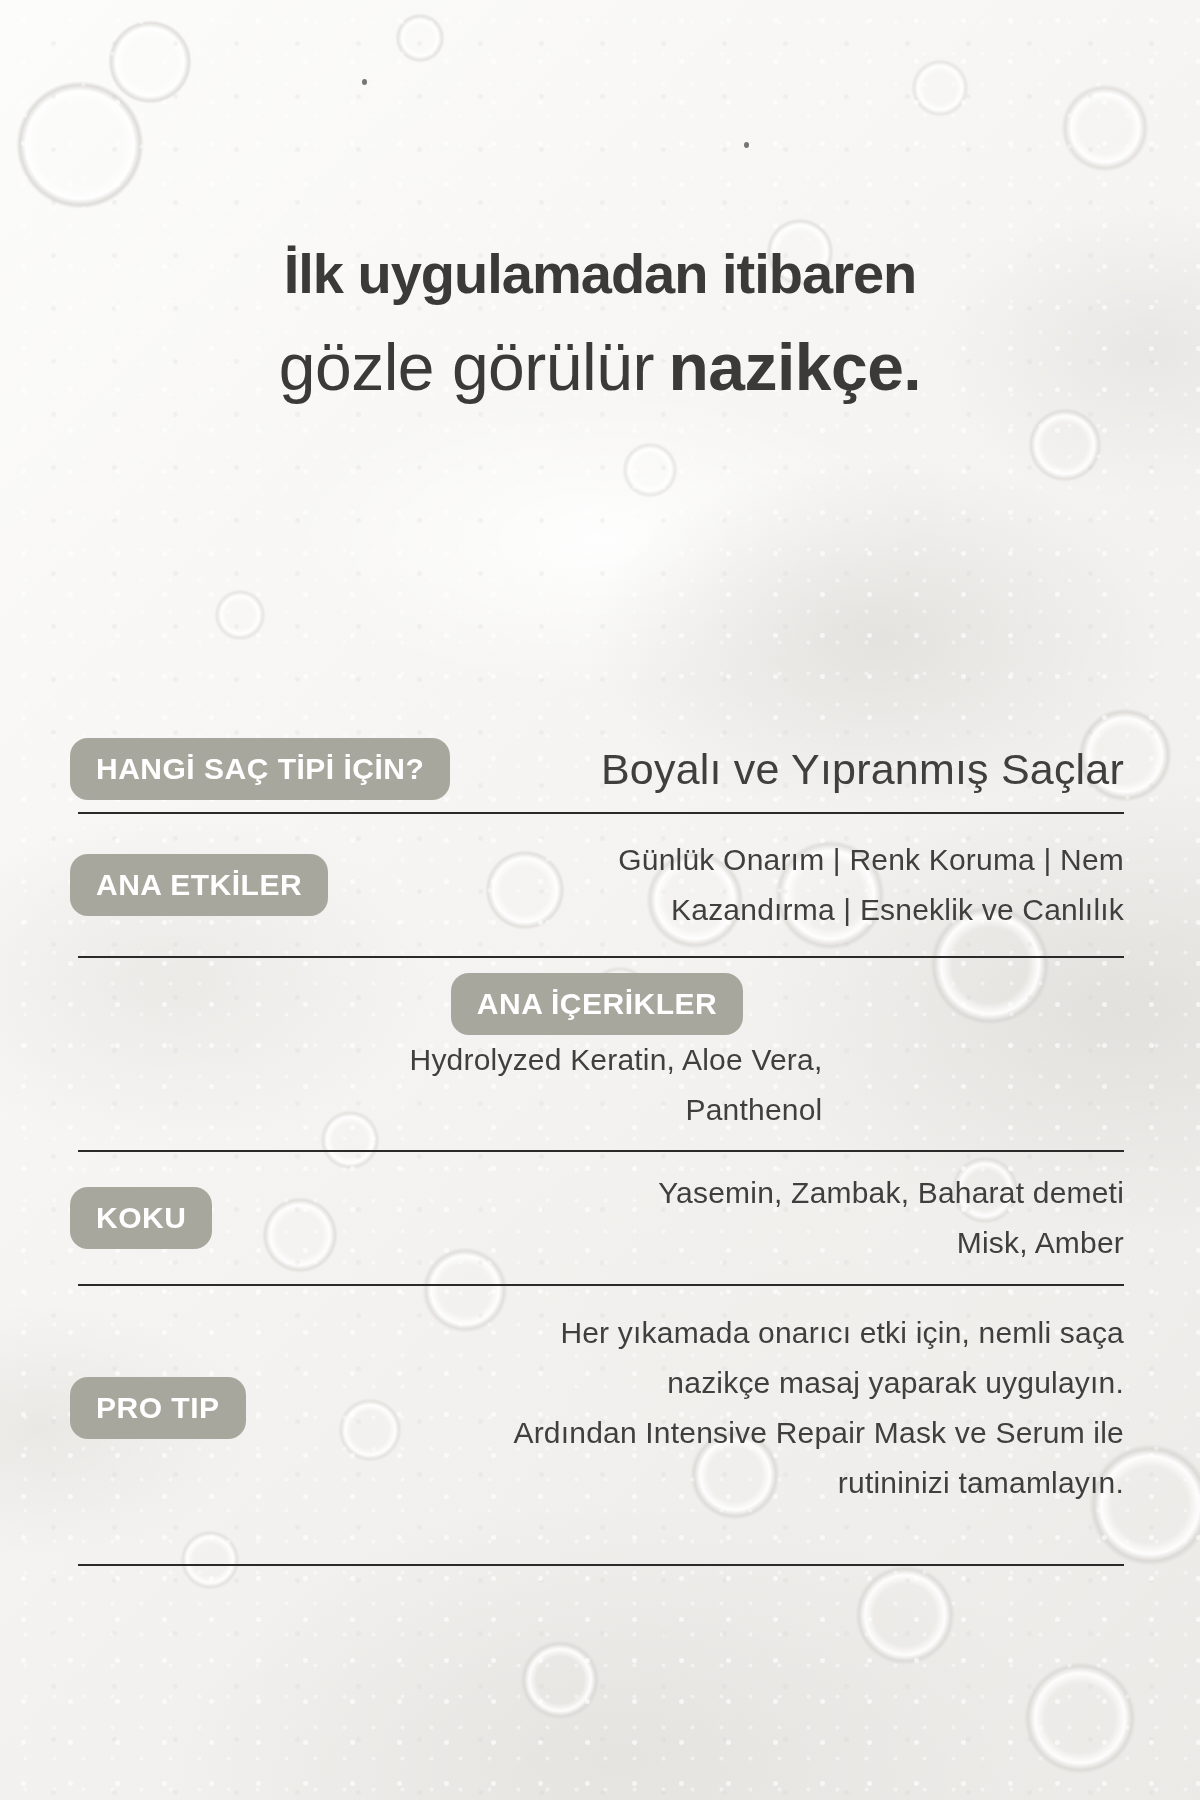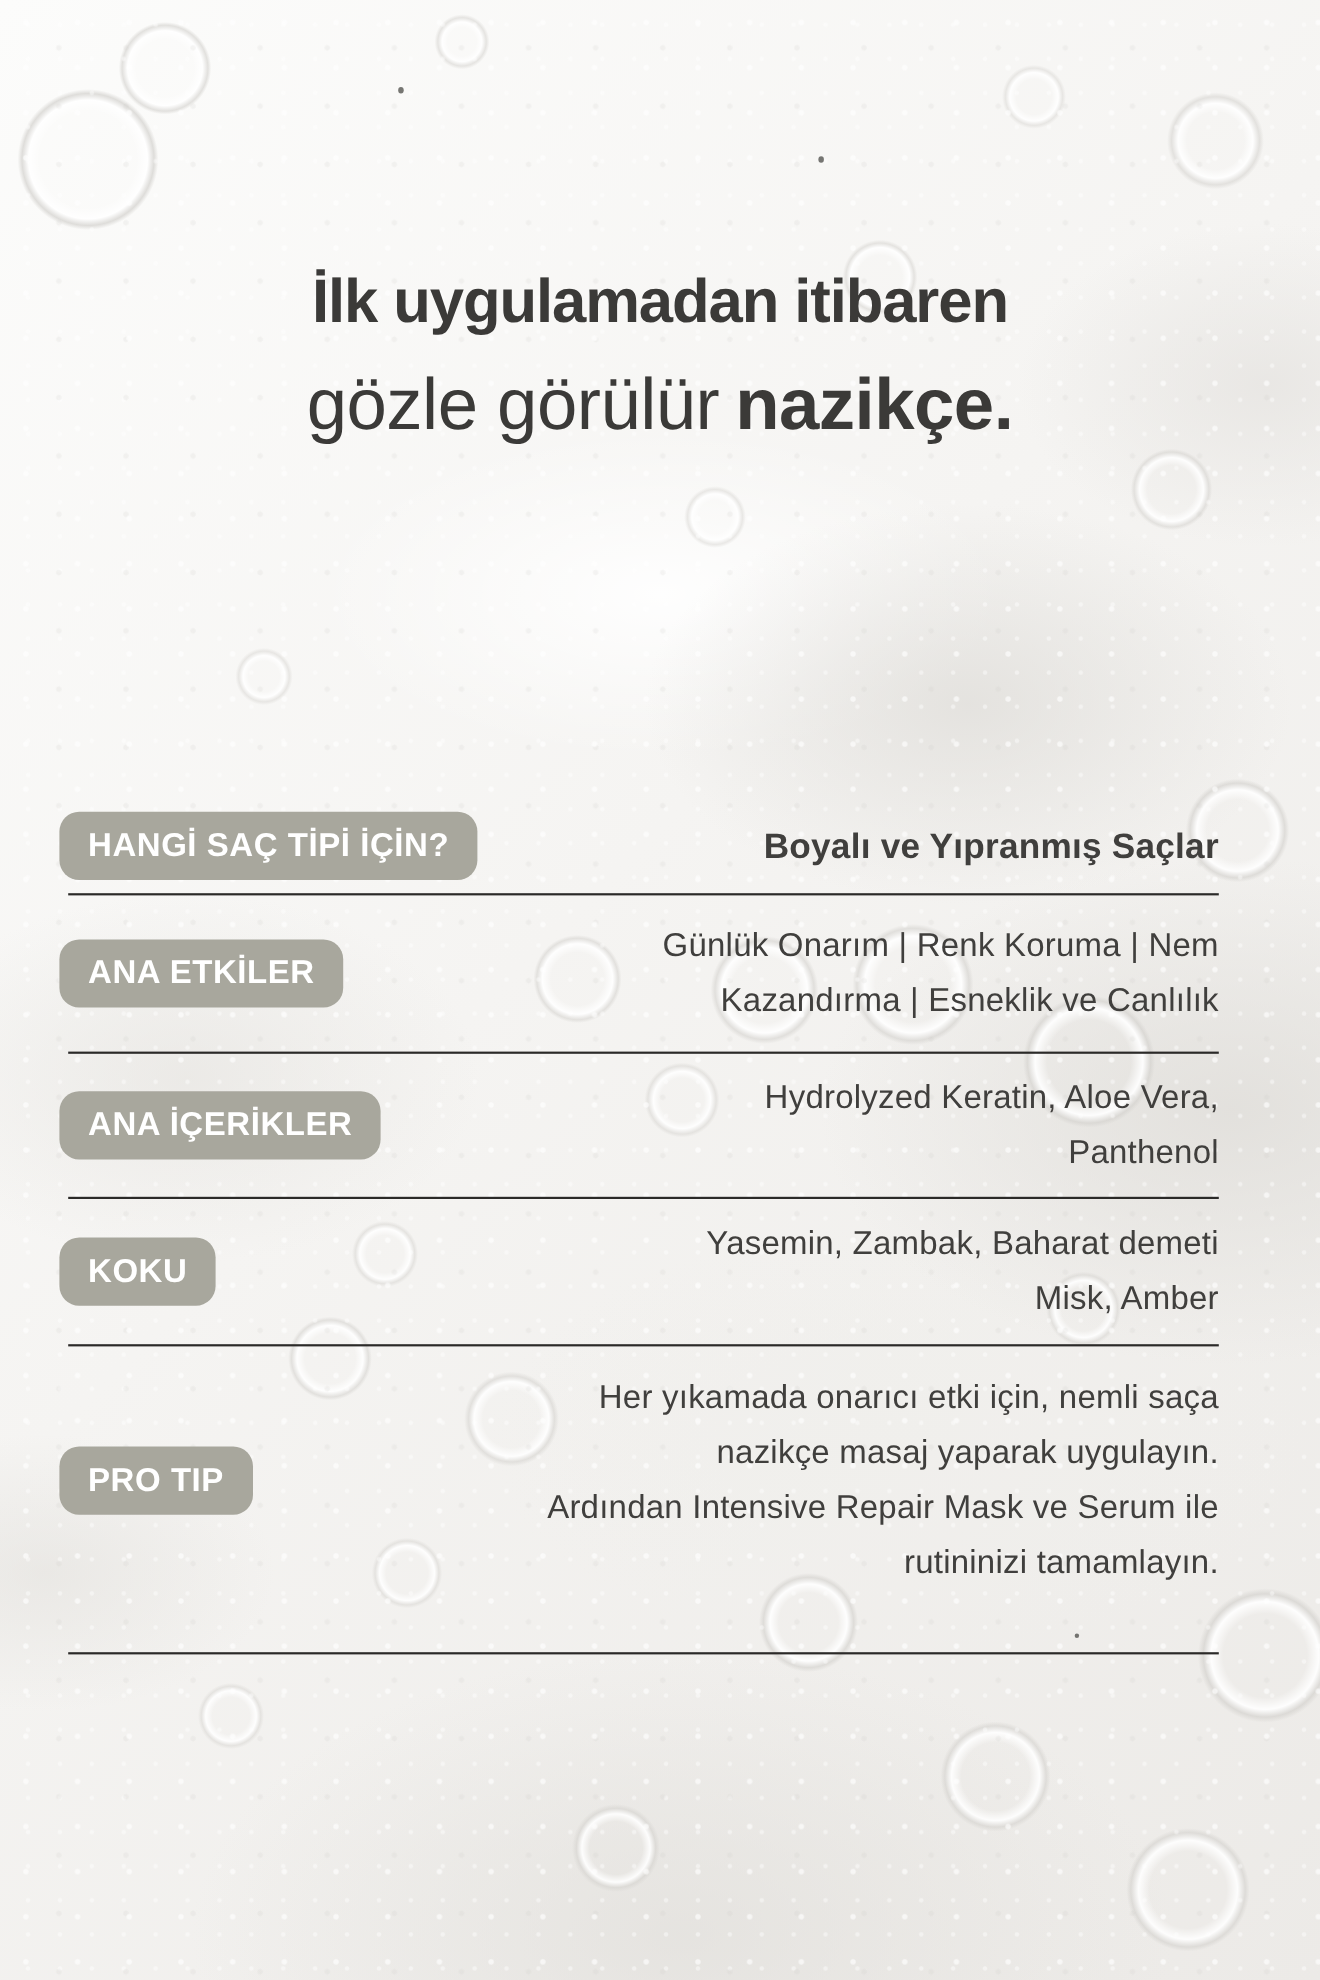--- a/index.html
+++ b/index.html
@@ -84,29 +84,29 @@
   }
   .title-line1{
     font-size:56px;font-weight:bold;letter-spacing:-1px;
   }
   .title-line2{
     font-size:66px;font-weight:normal;margin-top:32px;letter-spacing:-0.5px;
   }
   .title-line2 .bold{font-weight:bold;margin-left:0.22em;}
   
   .specs{
-    position:absolute;top:726px;left:62px;width:1046px;
+    position:absolute;top:726px;left:78px;width:1046px;
   }
   .spec-row{
     display:flex;align-items:center;justify-content:space-between;
     border-bottom:2px solid var(--divider);
   }
   .spec-row.r1{padding:12px 0;}
   .spec-row.r2{padding:21px 0;justify-content:flex-end;}
-  .spec-row.r3{padding:15px 0;}
+  .spec-row.r3{padding:15px 0;flex-direction:column;}
   .spec-row.r4{padding:16px 0;}
   .spec-row.r5{padding:22px 0 56px 0;}
   .pill{
     background:var(--pill-background);
     color:var(--pill-text);
     font-weight:bold;
     font-size:30px;
     letter-spacing:.5px;
     line-height:1;
     padding:16px 26px;
@@ -118,21 +118,21 @@
   .value{
     flex:1 1 auto;
     text-align:right;
     font-size:30px;
     line-height:50px;
     color:var(--value-text);
     white-space:pre-line;
     letter-spacing:.2px;
     margin-left:30px;
   }
-  .value.bold{font-weight:bold;font-size:32px;}
+  .value.bold{font-weight:normal;font-size:43px;}
 </style>
 </head>
 <body>
 
 <div class="foam-base"></div>
 <div class="foam-bubbles"></div>
 <div class="foam-texture"></div>
 <div class="speck" style="left:362px;top:79px;"></div>
 <div class="speck" style="left:744px;top:142px;"></div>
 <div class="speck" style="left:977px;top:1485px;width:4px;height:4px;"></div>

